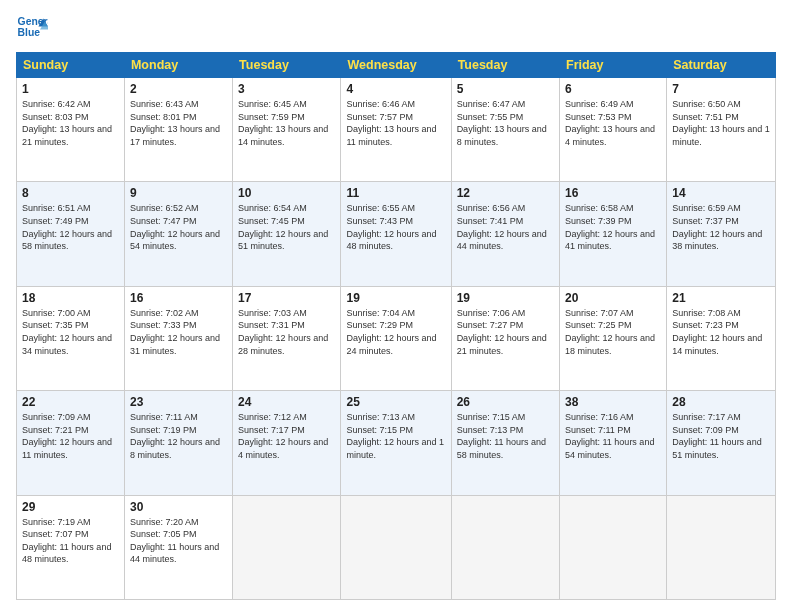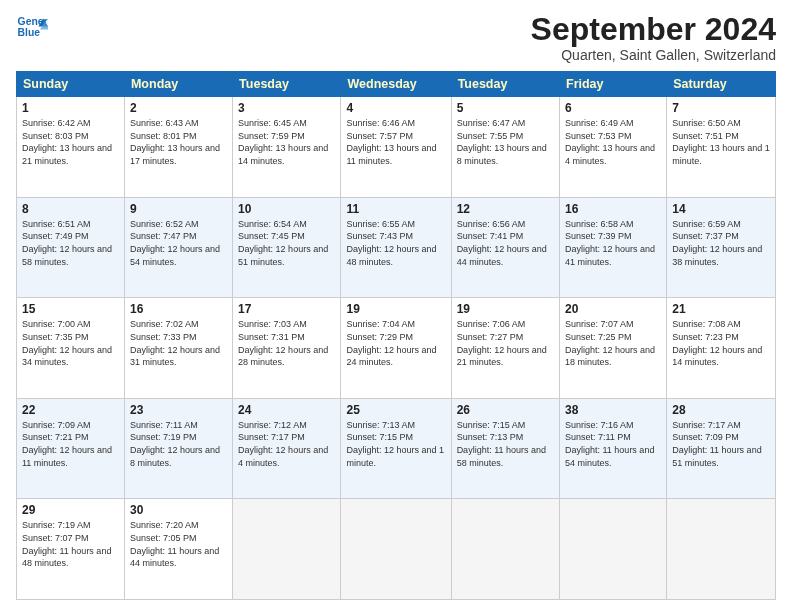--- a/index.html
+++ b/index.html
@@ -45,21 +45,21 @@
       font-size: 14px;
       color: #444;
     }
     .calendar-table {
       width: 100%;
       border-collapse: collapse;
       flex: 1;
     }
     .calendar-table thead th {
       background: #1a6bb5;
-      color: #fef9c3;
+      color: #fde047;
       font-size: 12.5px;
       font-weight: bold;
       text-align: left;
       padding: 5px 6px;
       border: 1px solid #1a6bb5;
     }
     .calendar-table tbody td {
       border: 1px solid #ccc;
       vertical-align: top;
       padding: 4px 5px;
@@ -94,24 +94,20 @@
 <div class="page">
   <div class="header">
     <div class="logo">
       <svg class="logo-icon" viewBox="0 0 40 40" width="40" height="40">
         <text x="2" y="16" font-size="13" font-weight="bold" fill="#1a6bb5" font-family="Arial">General</text>
         <text x="2" y="30" font-size="13" font-weight="bold" fill="#1a6bb5" font-family="Arial">Blue</text>
         <polygon points="34,8 40,18 28,18" fill="#1a6bb5"></polygon>
         <polygon points="36,12 42,22 30,22" fill="#4a9fd4" opacity="0.7"></polygon>
       </svg>
     </div>
-    <div class="title-block">
-      <div class="month-title">September 2024</div>
-      <div class="location">Quarten, Saint Gallen, Switzerland</div>
-    </div>
   </div>
 
   <table class="calendar-table">
     <thead>
       <tr id="header-row">
           <th>Sunday</th>
           <th>Monday</th>
           <th>Tuesday</th>
           <th>Wednesday</th>
           <th>Tuesday</th>
@@ -175,21 +171,21 @@
             <span class="day-num">16</span>
 <div class="day-info">Sunrise: 6:58 AM<br>Sunset: 7:39 PM<br>Daylight: 12 hours and 41 minutes.</div>
           </td>
           <td class="row-shade">
             <span class="day-num">14</span>
 <div class="day-info">Sunrise: 6:59 AM<br>Sunset: 7:37 PM<br>Daylight: 12 hours and 38 minutes.</div>
           </td>
         </tr>
         <tr>
           <td>
-            <span class="day-num">15</span>
+            <span class="day-num">18</span>
 <div class="day-info">Sunrise: 7:00 AM<br>Sunset: 7:35 PM<br>Daylight: 12 hours and 34 minutes.</div>
           </td>
           <td>
             <span class="day-num">16</span>
 <div class="day-info">Sunrise: 7:02 AM<br>Sunset: 7:33 PM<br>Daylight: 12 hours and 31 minutes.</div>
           </td>
           <td>
             <span class="day-num">17</span>
 <div class="day-info">Sunrise: 7:03 AM<br>Sunset: 7:31 PM<br>Daylight: 12 hours and 28 minutes.</div>
           </td>

